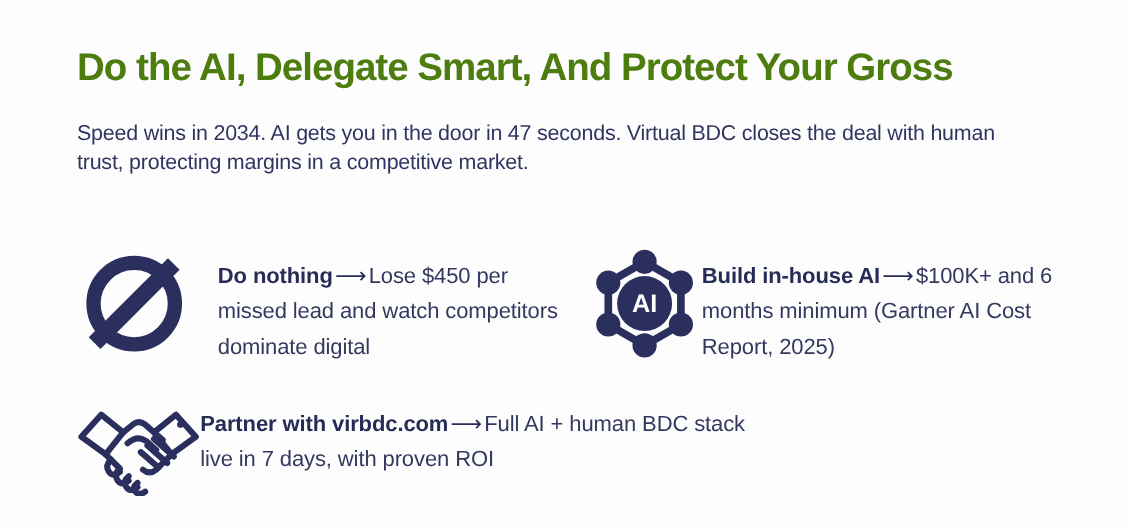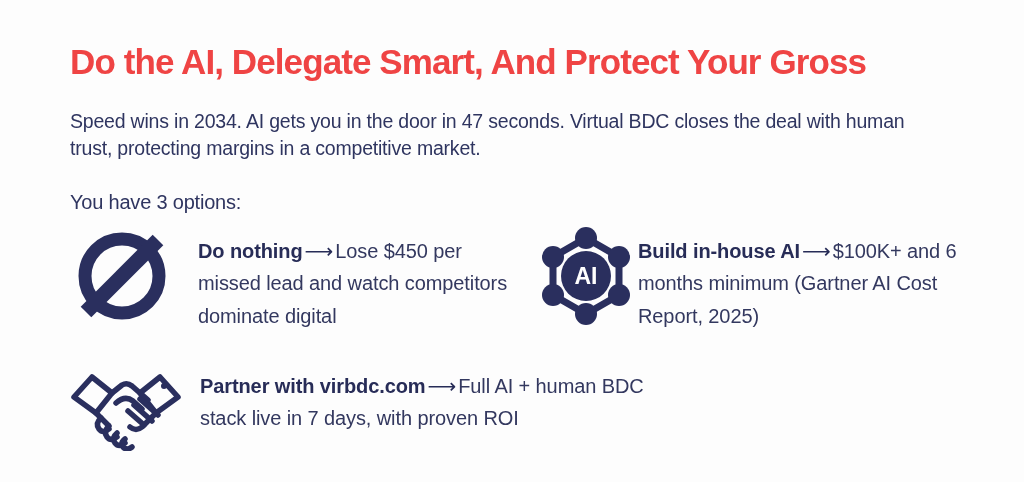--- a/index.html
+++ b/index.html
@@ -22,21 +22,21 @@
   }
 
   
   .headline {
     position: absolute;
     left: 70px;
     top: 20px;
     font-size: 35px;
     font-weight: 700;
     letter-spacing: -0.9px;
-    color: #ef4444;
+    color: #4d7c0f;
     line-height: 1.1;
     white-space: nowrap;
   }
 
   
   .subtitle {
     position: absolute;
     left: 70px;
     top: 88px;
     width: 840px;
@@ -85,21 +85,21 @@
   .opt-text {
     flex: 1 1 auto;
     font-size: 20px;
     line-height: 1.62;
     letter-spacing: -0.1px;
     color: #33385f;
     padding-top: 11px;
   }
   .option-1 .opt-text { margin-left: 24px; }
   .option-2 .opt-text { }
-  .option-3 .opt-text { margin-left: 18px; padding-top: 8px; }
+  .option-3 .opt-text { padding-top: 8px; }
 
   .opt-label {
     font-weight: 700;
     color: #272c57;
   }
   .opt-arrow {
     font-weight: 400;
     color: #272c57;
     padding: 0 2px;
     letter-spacing: 0;
@@ -111,21 +111,20 @@
 </style>
 </head>
 <body>
 
 <div class="canvas">
 
   <h1 class="headline">Do the AI, Delegate Smart, And Protect Your Gross</h1>
 
   <p class="subtitle">Speed wins in 2034. AI gets you in the door in 47 seconds. Virtual BDC closes the deal with human trust, protecting margins in a competitive market.</p>
 
-  <p class="options-lead">You have 3 options:</p>
 
   <div class="option option-1">
     <div class="opt-icon">
       <svg width="100" height="100" viewBox="0 0 100 100" aria-hidden="true">
         <circle cx="50" cy="50" r="37" fill="none" stroke="#2a2f5e" stroke-width="13"></circle>
         <line x1="14" y1="86" x2="86" y2="14" stroke="#2a2f5e" stroke-width="15" stroke-linecap="butt"></line>
       </svg>
     </div>
     <div class="opt-text">
       <span class="opt-label">Do nothing</span><span class="opt-arrow">⟶</span><span class="opt-desc">Lose $450 per missed lead and watch competitors dominate digital</span>

